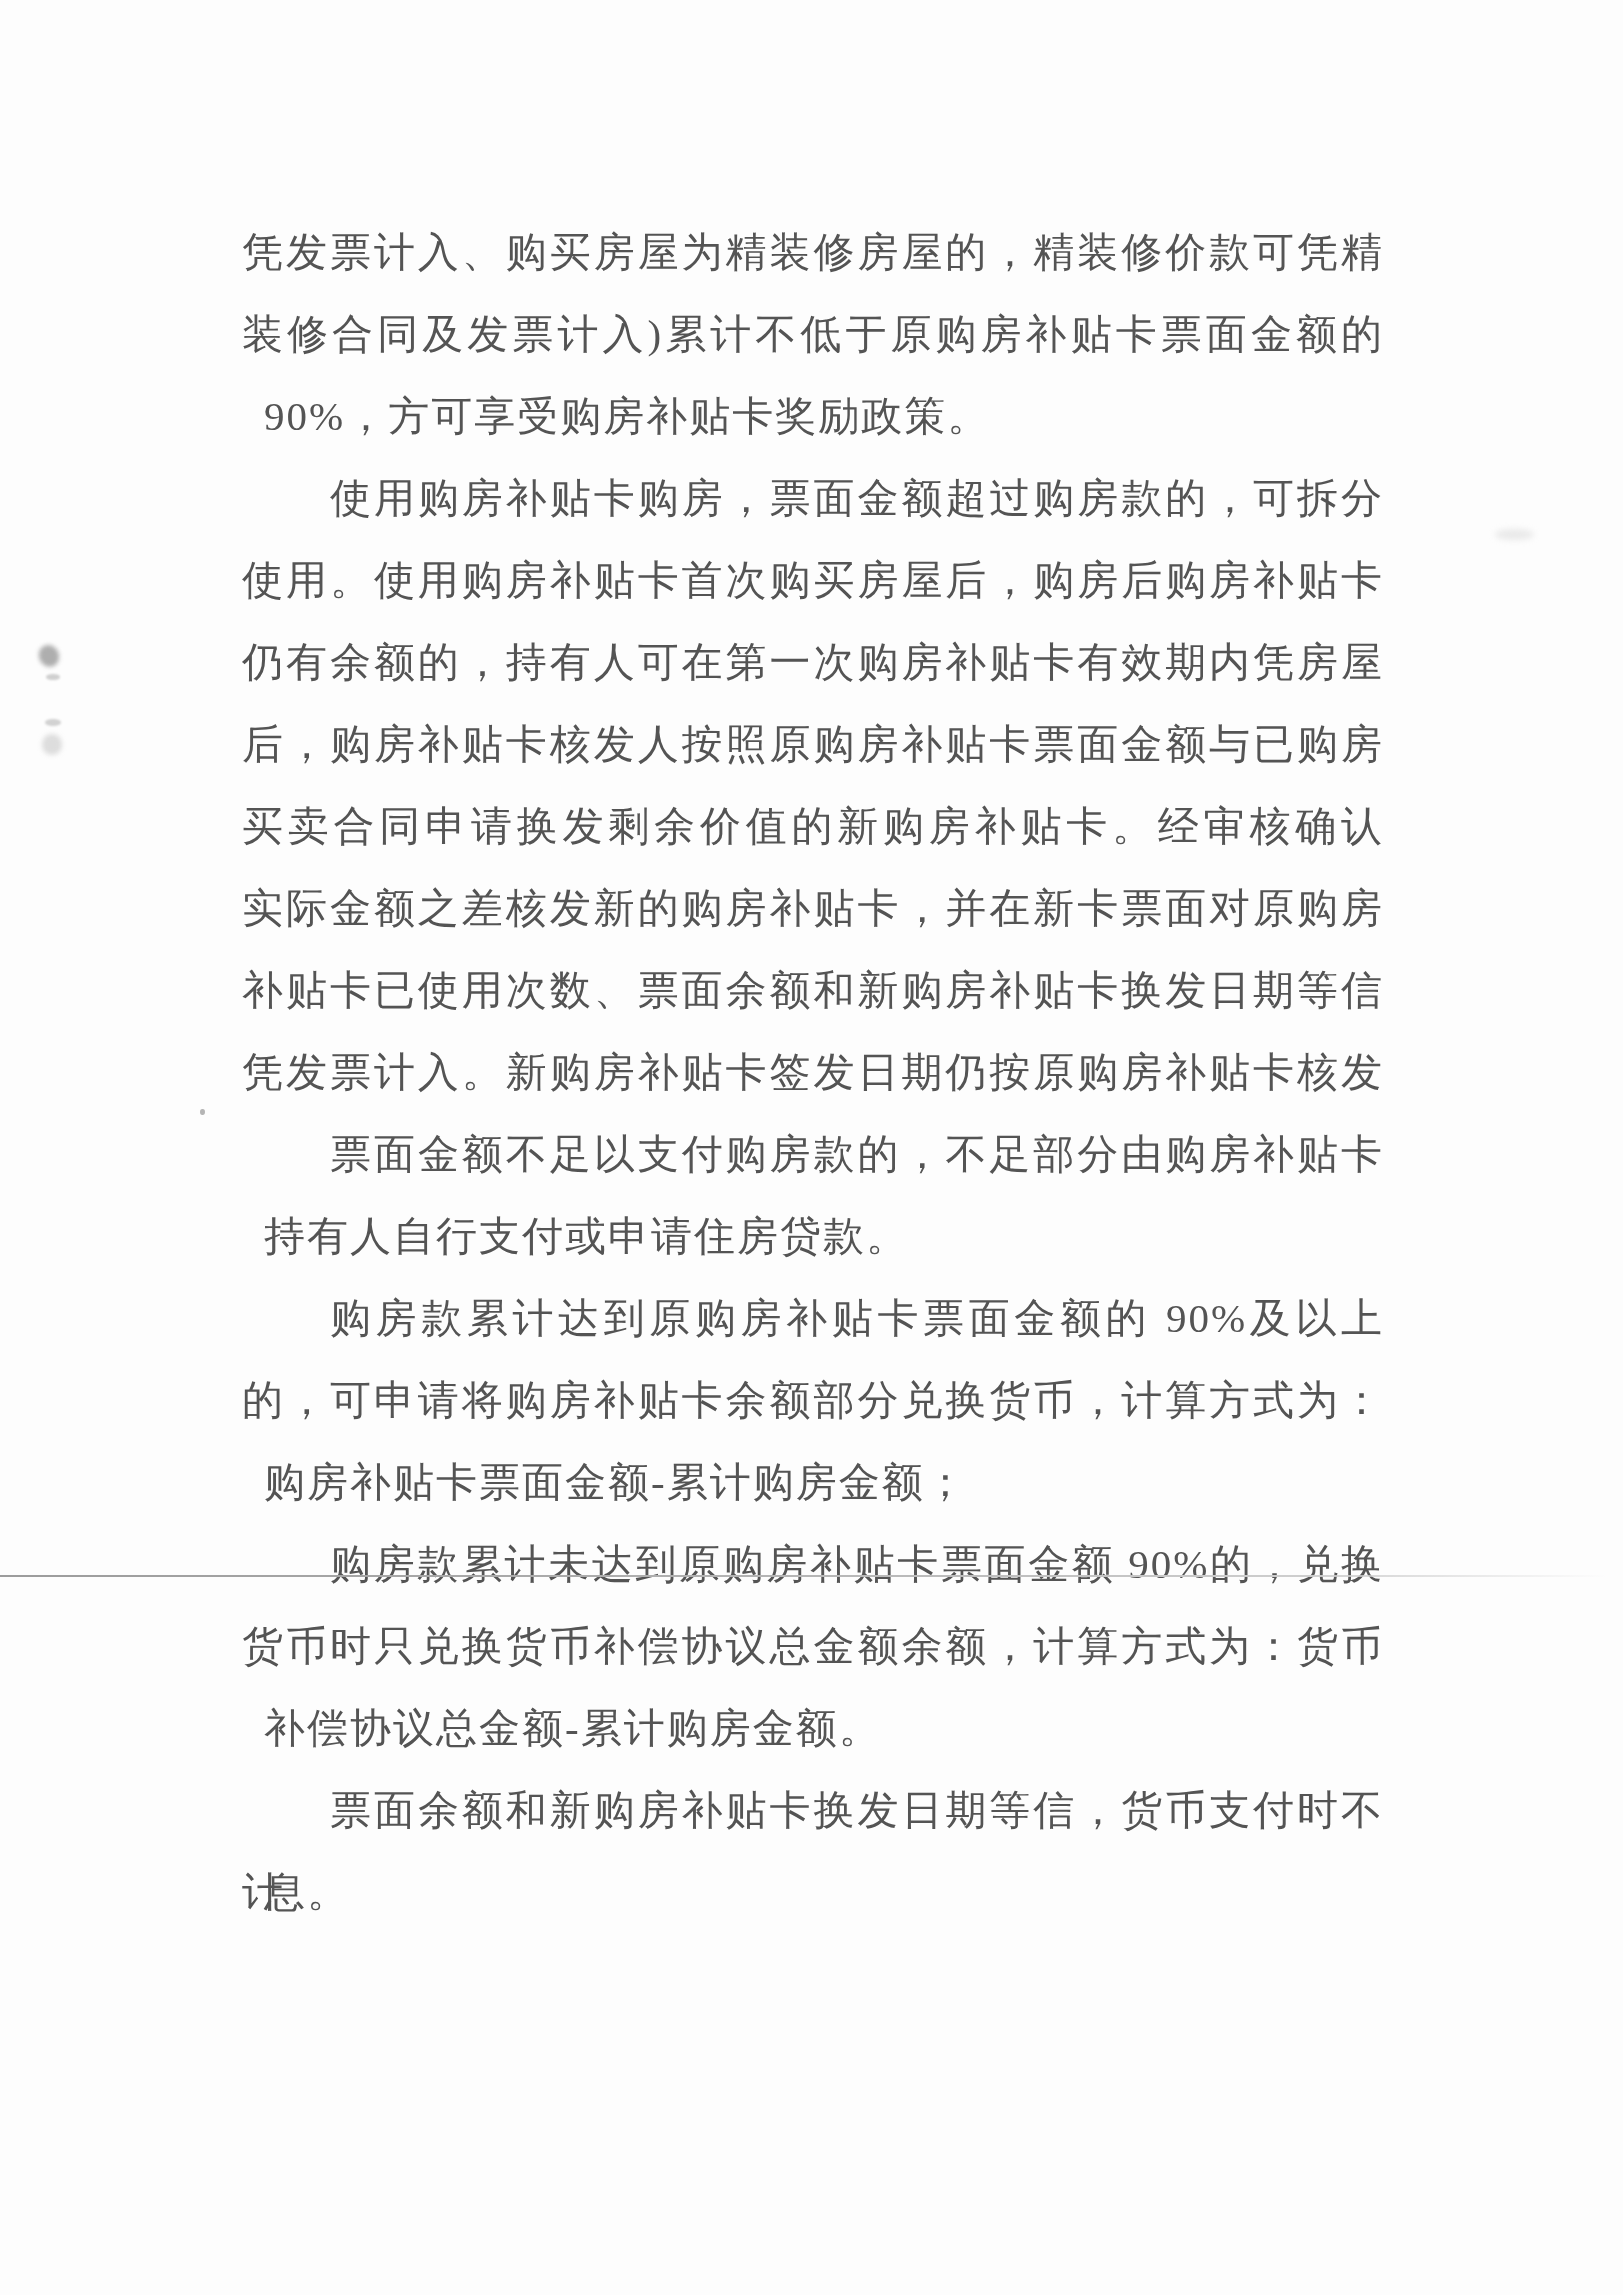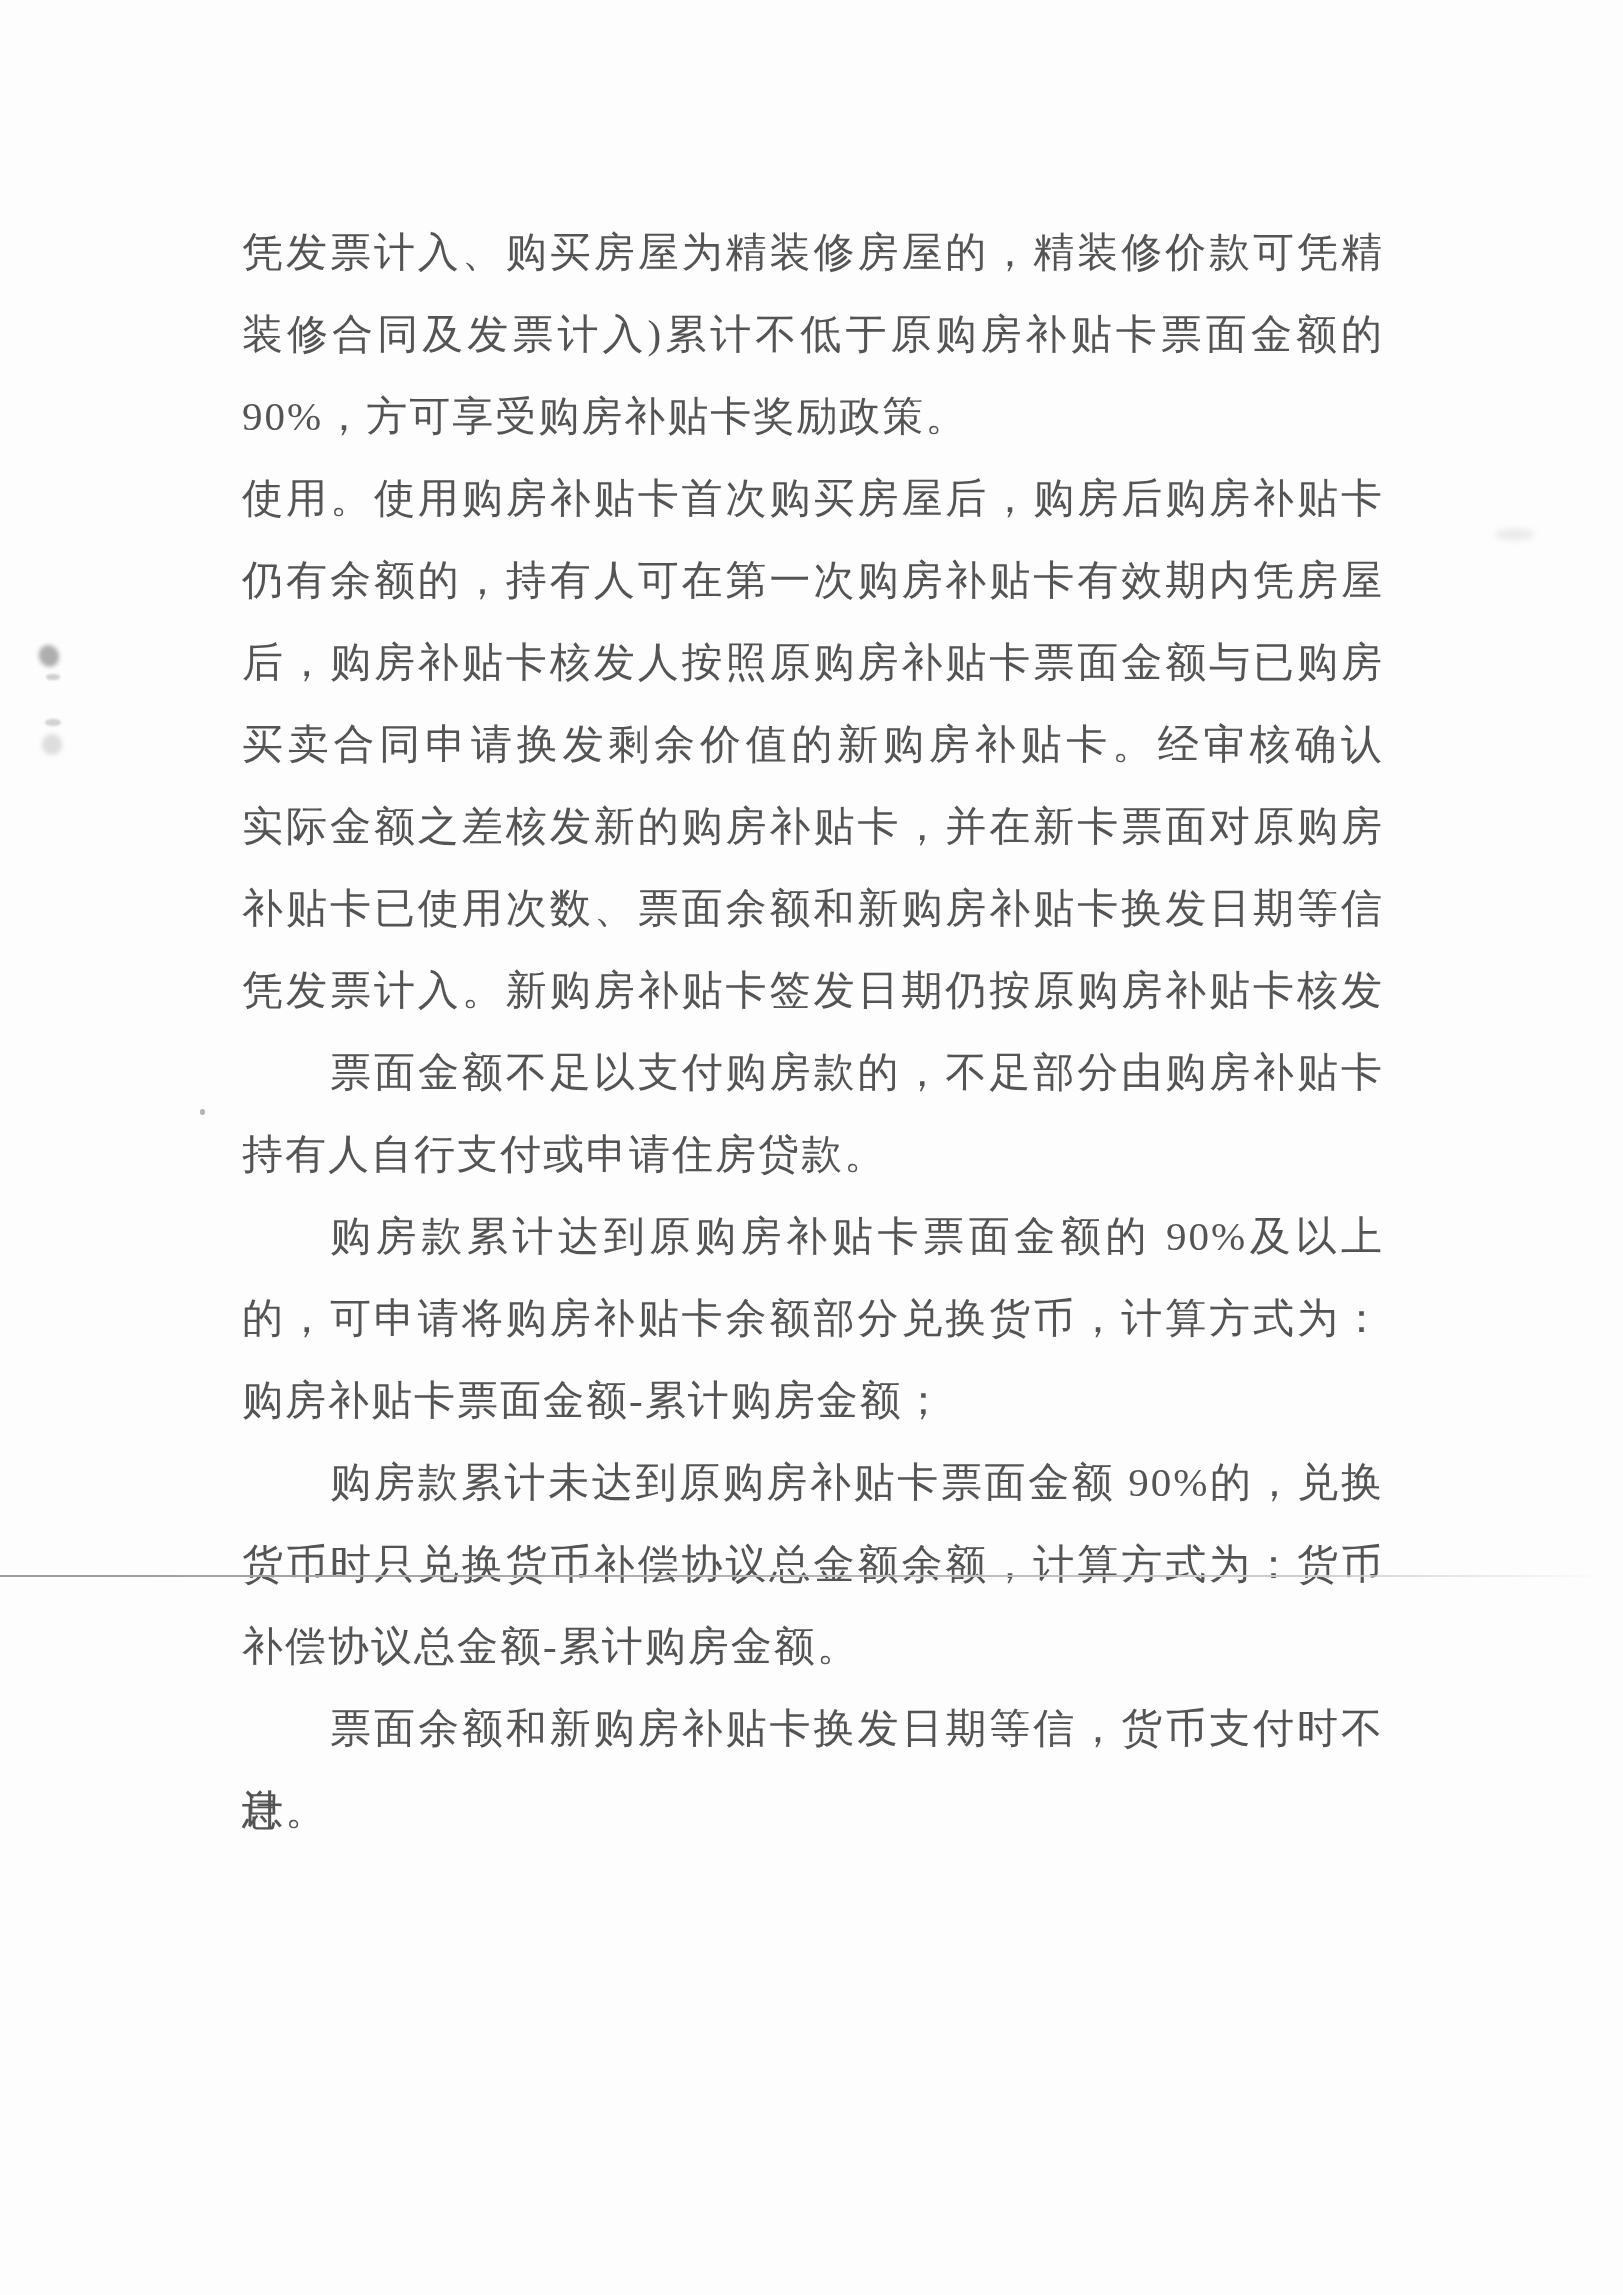--- a/index.html
+++ b/index.html
@@ -23,20 +23,21 @@
     color: #545454;
   }
   .line { height: 82px; }
   .line.fill {
     text-align: justify;
     text-align-last: justify;
   }
   .line.end {
     text-align: center;
     text-align-last: left;
+    margin-left: 22px;
   }
   .line.indent { text-indent: 88px; }
   .page-number {
     position: absolute;
     top: 2136px;
     left: 0;
     width: 100%;
     text-align: right;
     font-size: 30px;
     letter-spacing: 2px;
@@ -69,20 +70,21 @@
 </style>
 </head>
 <body>
 
 <div class="page">
 
   <div class="body-text">
     <div class="line fill">凭发票计入、购买房屋为精装修房屋的，精装修价款可凭精</div>
     <div class="line fill">装修合同及发票计入)累计不低于原购房补贴卡票面金额的</div>
     <div class="line end">90%，方可享受购房补贴卡奖励政策。</div>
+    <div class="line fill indent">使用购房补贴卡购房，票面金额超过购房款的，可拆分</div>
     <div class="line fill">使用。使用购房补贴卡首次购买房屋后，购房后购房补贴卡</div>
     <div class="line fill">仍有余额的，持有人可在第一次购房补贴卡有效期内凭房屋</div>
     <div class="line fill">后，购房补贴卡核发人按照原购房补贴卡票面金额与已购房</div>
     <div class="line fill">买卖合同申请换发剩余价值的新购房补贴卡。经审核确认</div>
     <div class="line fill">实际金额之差核发新的购房补贴卡，并在新卡票面对原购房</div>
     <div class="line fill">补贴卡已使用次数、票面余额和新购房补贴卡换发日期等信</div>
     <div class="line fill">凭发票计入。新购房补贴卡签发日期仍按原购房补贴卡核发</div>
     <div class="line fill indent">票面金额不足以支付购房款的，不足部分由购房补贴卡</div>
     <div class="line end">持有人自行支付或申请住房贷款。</div>
     <div class="line fill indent">购房款累计达到原购房补贴卡票面金额的 90%及以上</div>

